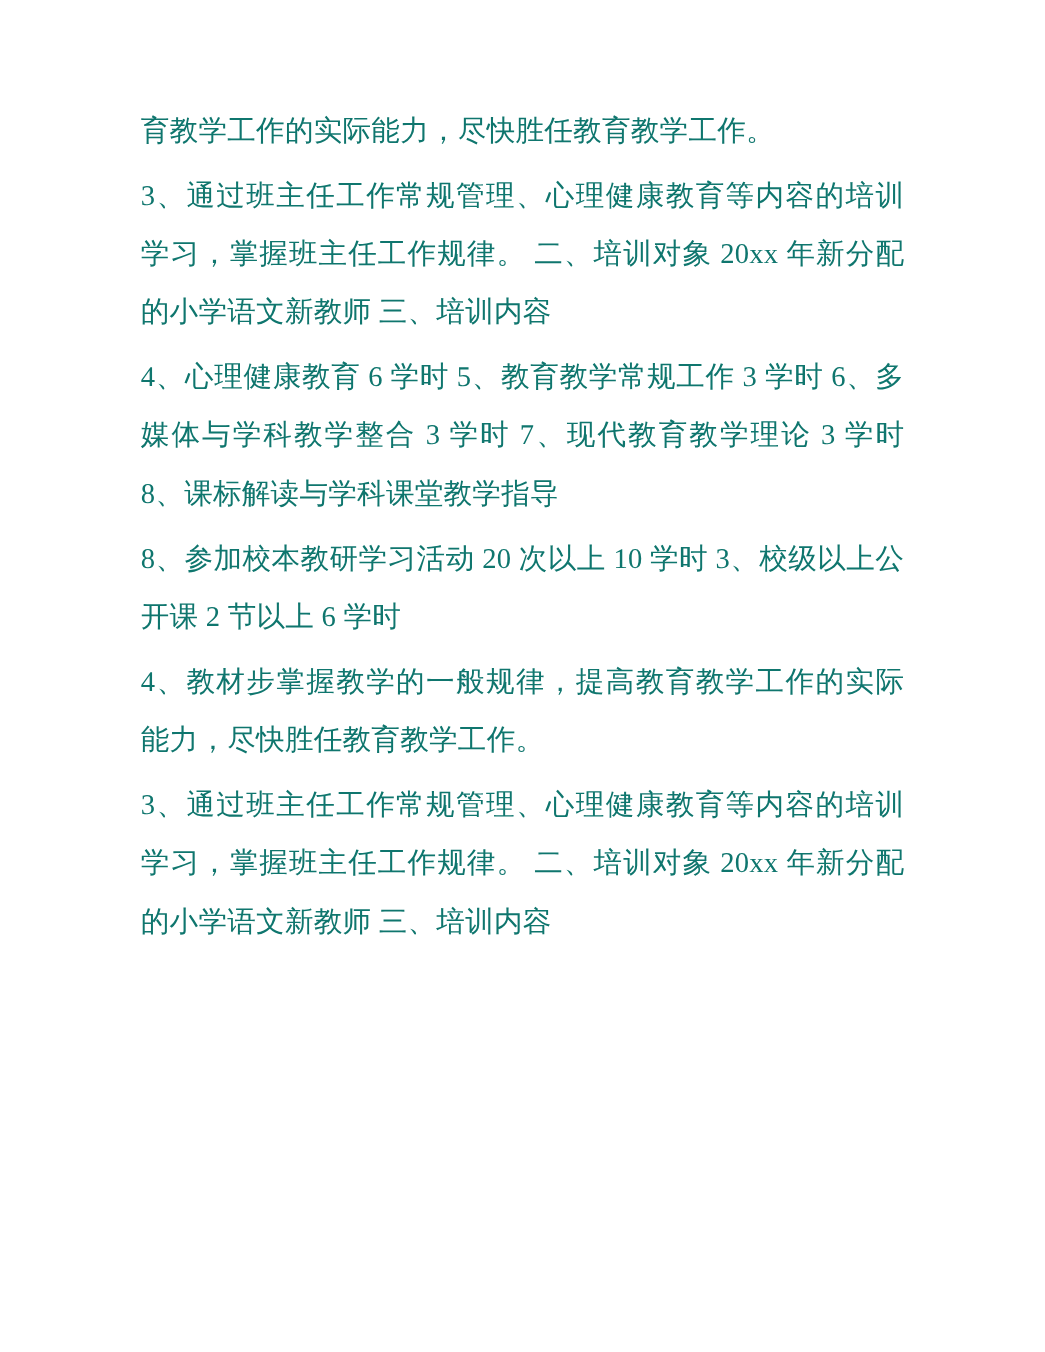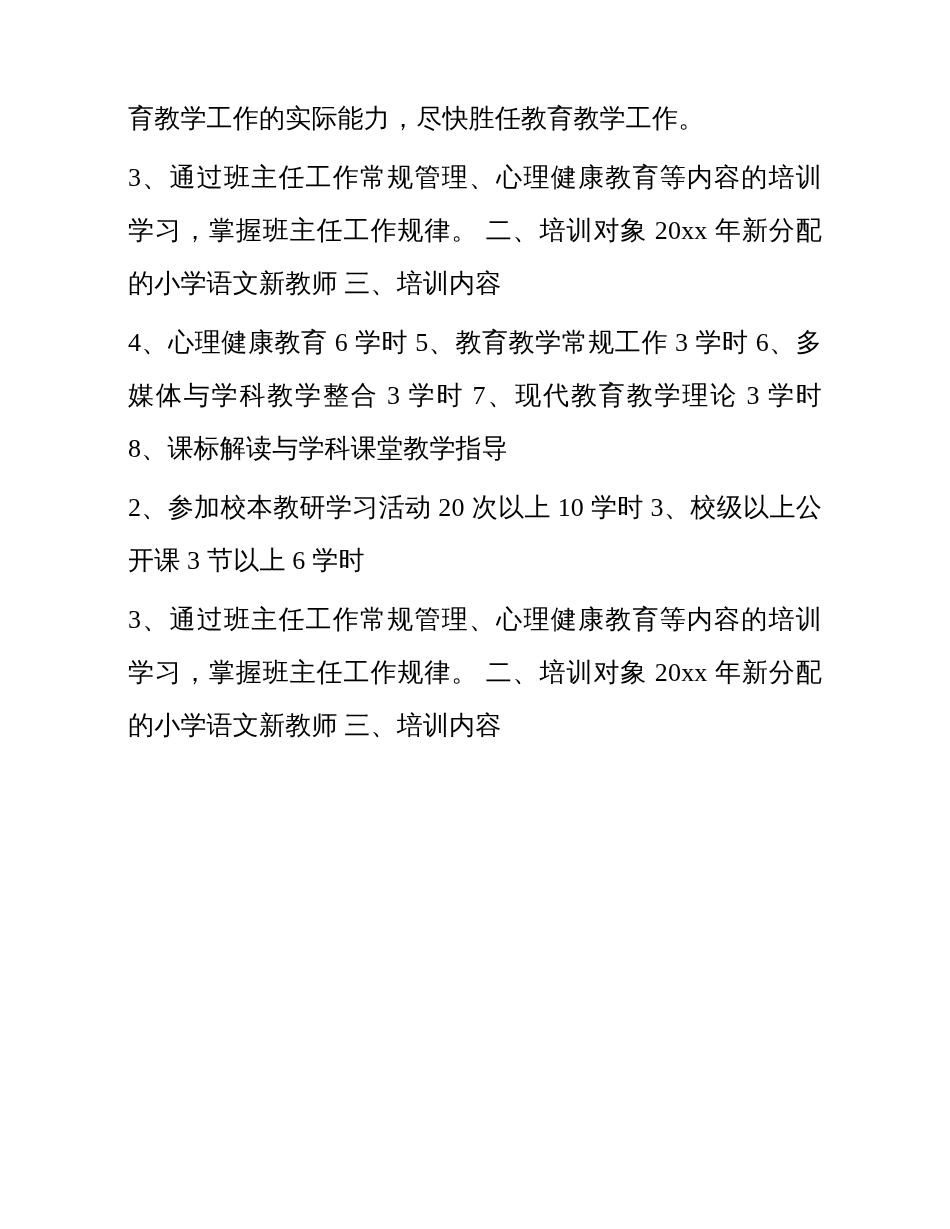--- a/index.html
+++ b/index.html
@@ -18,35 +18,36 @@
   .doc-body {
     position: absolute;
     left: 128px;
     top: 92px;
     width: 694px;
   }
   .para {
     font-family: "Liberation Serif", "DejaVu Serif", serif;
     font-size: 26px;
     line-height: 53px;
-    color: #000000;
+    color: #0f766e;
     margin: 0 0 6px 0;
     text-align: justify;
     text-justify: inter-ideograph;
     letter-spacing: 0.2px;
     word-break: break-all;
   }
   .para:last-child {
     margin-bottom: 0;
   }
 </style>
 </head>
 <body>
 
 <div class="page">
   <div class="doc-body">
     <p class="para">育教学工作的实际能力，尽快胜任教育教学工作。</p>
     <p class="para">3、通过班主任工作常规管理、心理健康教育等内容的培训学习，掌握班主任工作规律。 二、培训对象 20xx 年新分配的小学语文新教师 三、培训内容</p>
     <p class="para">4、心理健康教育 6 学时 5、教育教学常规工作 3 学时 6、多媒体与学科教学整合 3 学时 7、现代教育教学理论 3 学时 8、课标解读与学科课堂教学指导</p>
-    <p class="para">2、参加校本教研学习活动 20 次以上 10 学时 3、校级以上公开课 3 节以上 6 学时</p>
+    <p class="para">8、参加校本教研学习活动 20 次以上 10 学时 3、校级以上公开课 2 节以上 6 学时</p>
+    <p class="para">4、教材步掌握教学的一般规律，提高教育教学工作的实际能力，尽快胜任教育教学工作。</p>
     <p class="para">3、通过班主任工作常规管理、心理健康教育等内容的培训学习，掌握班主任工作规律。 二、培训对象 20xx 年新分配的小学语文新教师 三、培训内容</p>
   </div>
 </div>
 
 </body></html>

